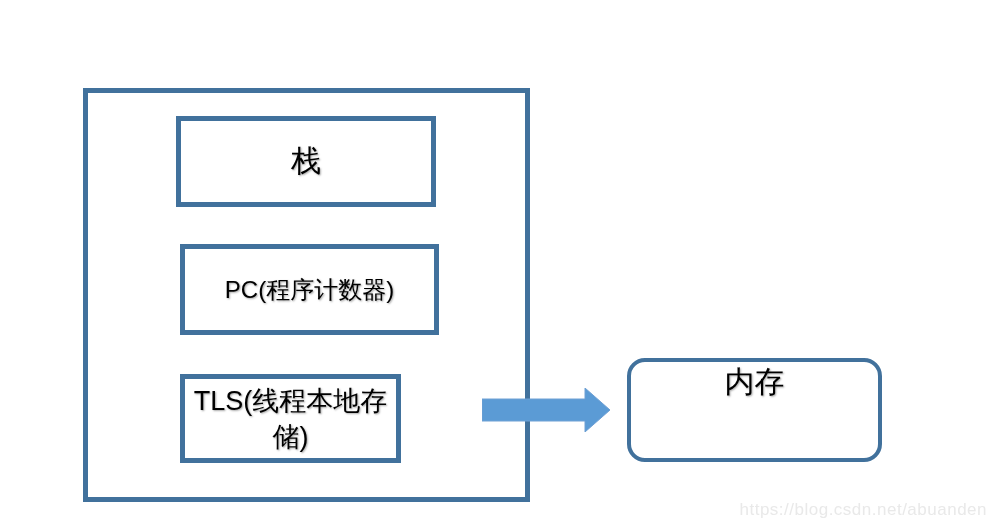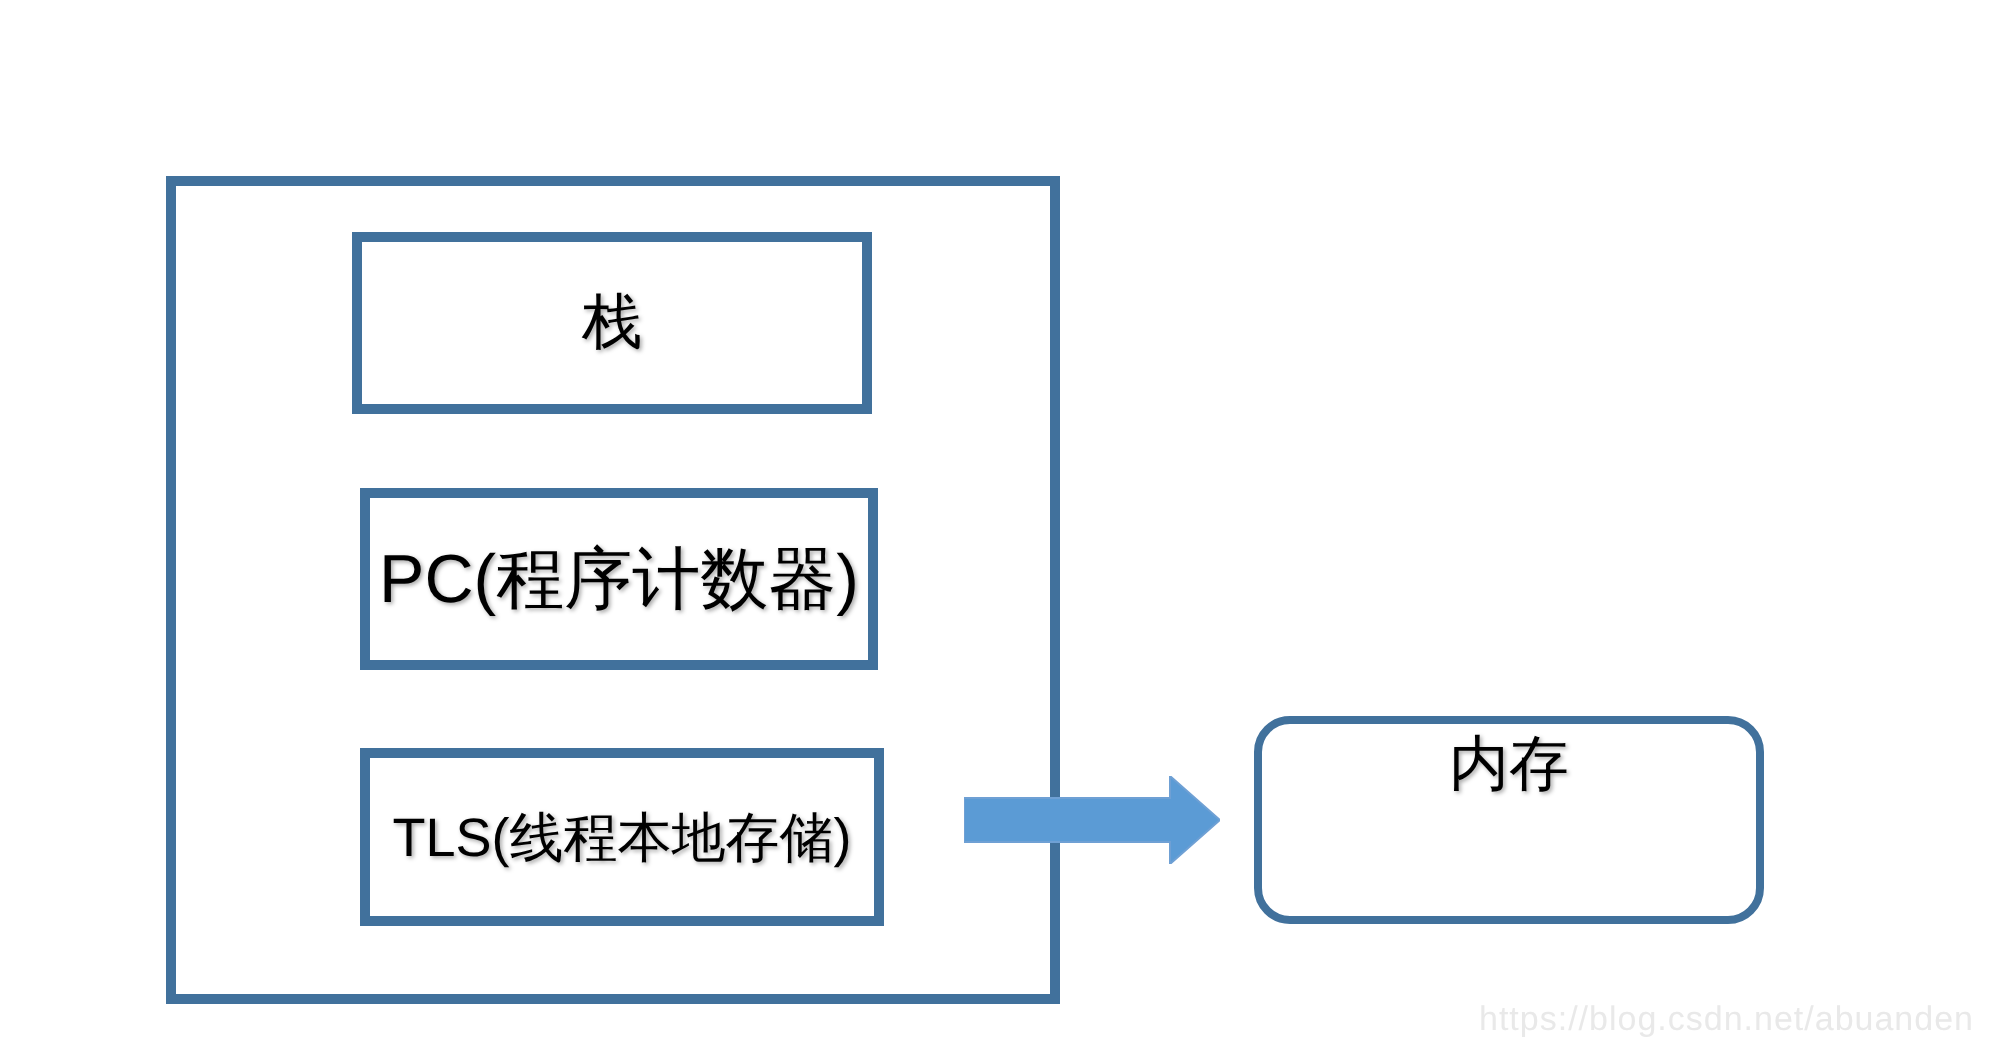--- a/index.html
+++ b/index.html
@@ -59,26 +59,26 @@
     top: 23px;
     width: 260px;
     height: 91px;
     font-size: 30px;
   }
   .box-pc {
     left: 92px;
     top: 151px;
     width: 259px;
     height: 91px;
-    font-size: 34px;
+    font-size: 24px;
   }
   .box-tls {
     left: 92px;
     top: 281px;
-    width: 262px;
+    width: 221px;
     height: 89px;
     font-size: 27px;
   }
   .arrow-svg {
     position: absolute;
     left: 482px;
     top: 388px;
     width: 128px;
     height: 44px;
     z-index: 5;

